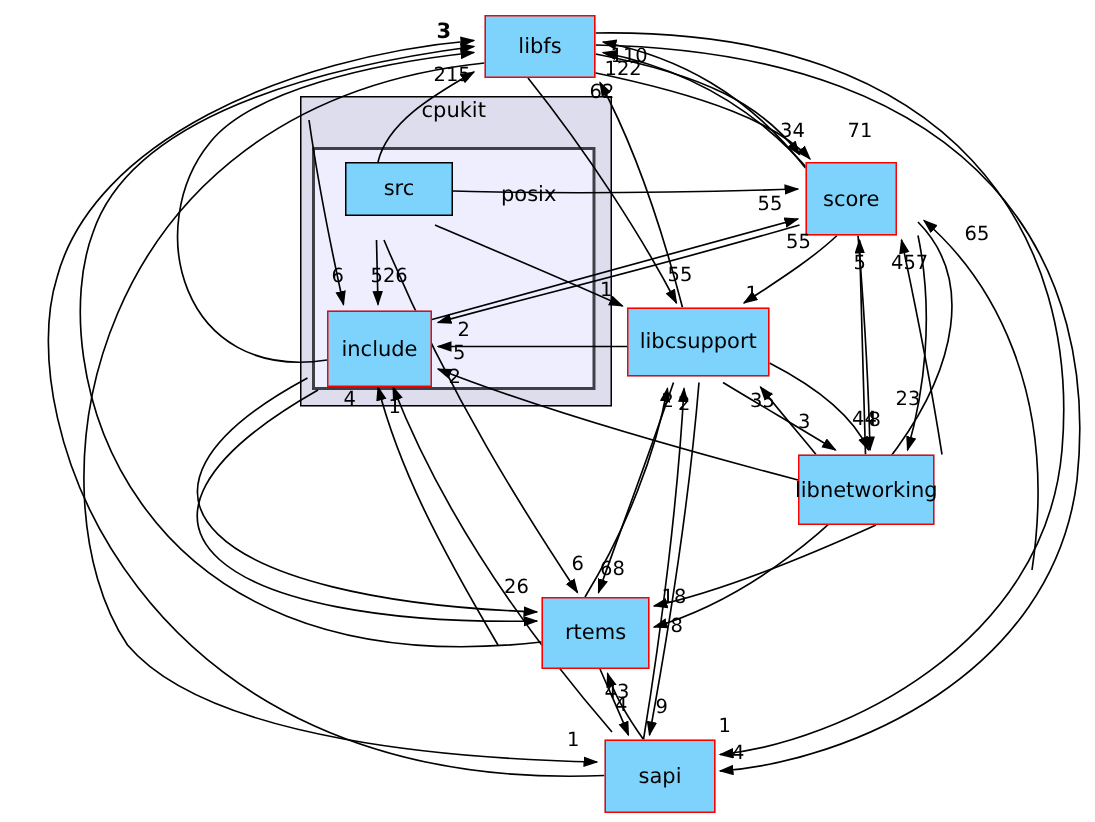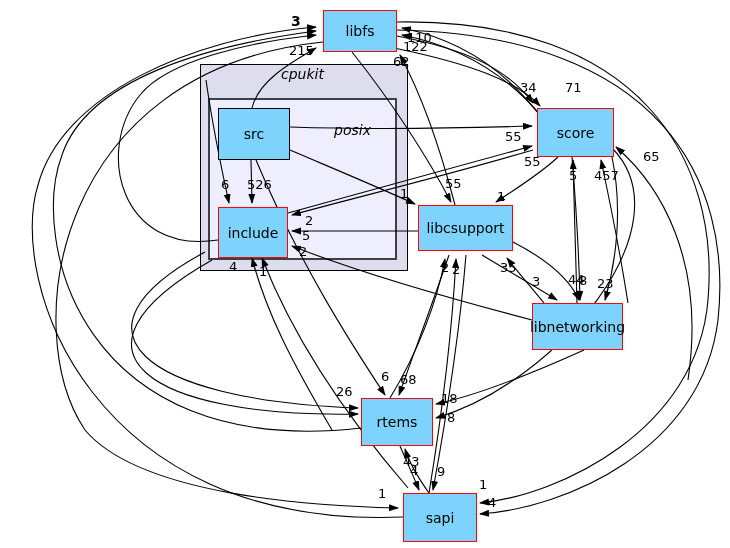--- a/index.html
+++ b/index.html
@@ -3,34 +3,34 @@
 <meta charset="utf-8">
 <style>
   html,body{margin:0;padding:0;background:#ffffff;}
   #canvas{
     position:relative;width:730px;height:548px;background:#ffffff;overflow:hidden;
     font-family:"DejaVu Sans","Liberation Sans",sans-serif;
   }
   .cluster{position:absolute;box-sizing:border-box;}
   #cluster-cpukit{left:200px;top:64px;width:208px;height:207px;background:#ddddee;border:1px solid #000000;}
   #cluster-posix{left:208px;top:98px;width:189px;height:162px;background:#eeeeff;border:2px solid #3f3f46;}
-  .cluster-label{position:absolute;font-size:14px;color:#000;white-space:nowrap;font-style:italic;}
+  .cluster-label{position:absolute;font-size:14px;color:#000;white-space:nowrap;}
   #label-cpukit{left:281px;top:66px;}
   #label-posix{left:334px;top:122px;}
   svg#edges{position:absolute;left:0;top:0;width:730px;height:548px;}
   .node{
     position:absolute;box-sizing:border-box;background:#7dd3fc;border:1px solid #ff0000;
     display:flex;align-items:center;justify-content:center;
     font-size:14px;color:#000;cursor:pointer;
   }
   .node.plain{border-color:#000000;cursor:default;}
   #node-libfs{left:323px;top:10px;width:74px;height:42px;}
-  #node-src{left:218px;top:108px;width:72px;height:52px;}
+  #node-src{left:230px;top:108px;width:72px;height:36px;}
   #node-include{left:218px;top:207px;width:70px;height:51px;}
-  #node-score{left:537px;top:108px;width:77px;height:49px;}
+  #node-score{left:537px;top:108px;width:61px;height:49px;}
   #node-libcsupport{left:418px;top:205px;width:95px;height:46px;}
   #node-libnetworking{left:532px;top:303px;width:91px;height:47px;}
   #node-rtems{left:361px;top:398px;width:72px;height:48px;}
   #node-sapi{left:403px;top:493px;width:74px;height:49px;}
   .edge-label{
     position:absolute;font-size:13px;line-height:13px;color:#000;white-space:nowrap;
     pointer-events:none;
   }
   .edge-label.bold{font-weight:bold;font-size:14px;}
 </style>
@@ -129,21 +129,21 @@
       <span class="edge-label" style="left: 221px; top: 178px;">6</span>
       <span class="edge-label" style="left: 247px; top: 178px;">526</span>
       <span class="edge-label" style="left: 229px; top: 260px;">4</span>
       <span class="edge-label" style="left: 259px; top: 265px;">1</span>
       <span class="edge-label" style="left: 441px; top: 261px;">2</span>
       <span class="edge-label" style="left: 452px; top: 263px;">2</span>
       <span class="edge-label" style="left: 500px; top: 261px;">35</span>
       <span class="edge-label" style="left: 532px; top: 275px;">3</span>
       <span class="edge-label" style="left: 568px; top: 273px;">44</span>
       <span class="edge-label" style="left: 579px; top: 274px;">8</span>
-      <span class="edge-label" style="left: 597px; top: 277px; text-align: center;">23</span>
+      <span class="edge-label" style="left: 597px; top: 260px; text-align: center;">23</span>
       <span class="edge-label" style="left: 381px; top: 370px;">6</span>
       <span class="edge-label" style="left: 400px; top: 373px;">68</span>
       <span class="edge-label" style="left: 336px; top: 385px;">26</span>
       <span class="edge-label" style="left: 441px; top: 392px;">18</span>
       <span class="edge-label" style="left: 447px; top: 411px;">8</span>
       <span class="edge-label" style="left: 403px; top: 455px;">43</span>
       <span class="edge-label" style="left: 410px; top: 464px;">4</span>
       <span class="edge-label" style="left: 437px; top: 465px;">9</span>
       <span class="edge-label" style="left: 378px; top: 487px;">1</span>
       <span class="edge-label" style="left: 479px; top: 478px;">1</span>

